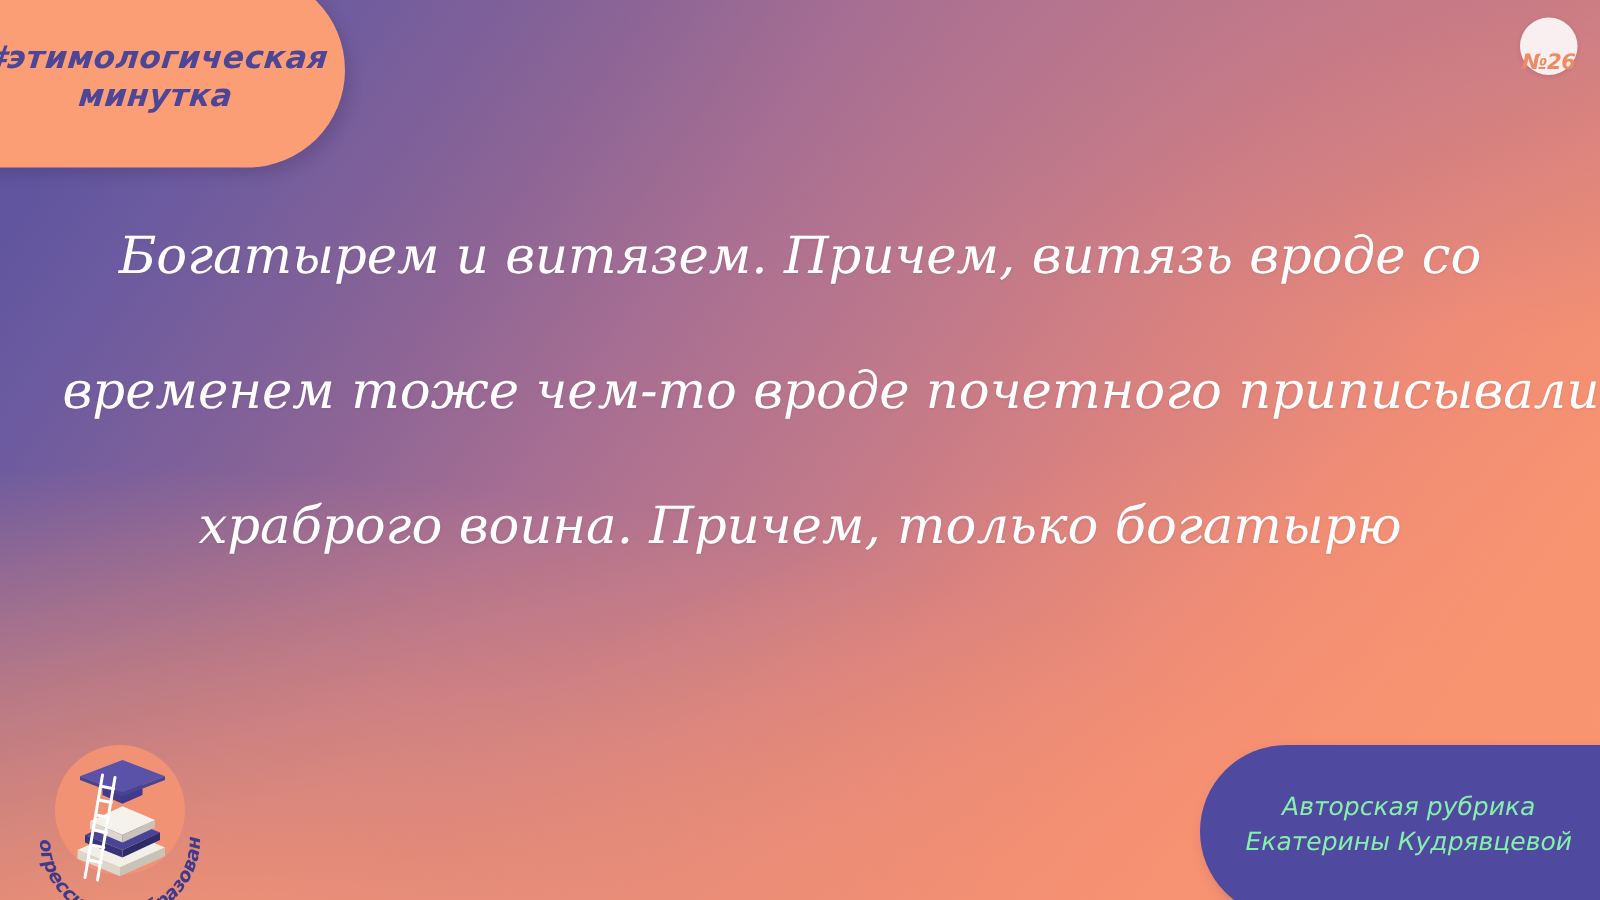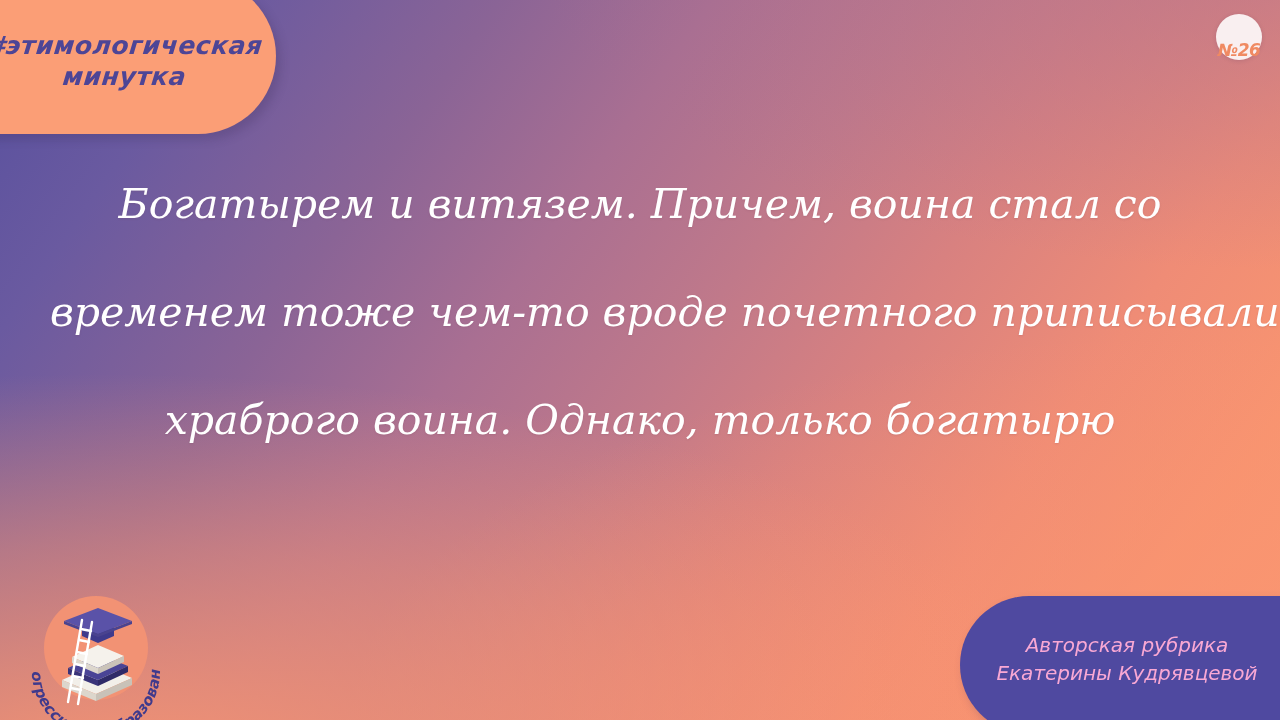--- a/index.html
+++ b/index.html
@@ -127,21 +127,21 @@
     border-radius: 78px 0 0 78px;
     box-shadow: 4px 5px 10px rgba(80,50,90,0.25);
     display: flex;
     flex-direction: column;
     align-items: center;
     justify-content: center;
     padding: 10px 54px 22px 34px;
     z-index: 5;
   }
   .author-line {
-    color: #f9a8d4;
+    color: #86efac;
     font-family: "DejaVu Sans", sans-serif;
     font-style: italic;
     font-size: 20px;
     line-height: 1.4;
     white-space: nowrap;
     text-align: center;
   }
 
   
   .logo {
@@ -162,23 +162,23 @@
   <div class="hashtag-badge">
     <div class="hashtag-line l1">#этимологическая</div>
     <div class="hashtag-line l2">минутка</div>
   </div>
 
   <div class="number-badge">
     <span>№26</span>
   </div>
 
   <div class="body-text">
-    <div class="body-line">Богатырем и витязем. Причем, воина стал со</div>
+    <div class="body-line">Богатырем и витязем. Причем, витязь вроде со</div>
     <div class="body-line">временем тоже чем-то вроде почетного приписывали</div>
-    <div class="body-line">храброго воина. Однако, только богатырю</div>
+    <div class="body-line">храброго воина. Причем, только богатырю</div>
   </div>
 
   <div class="logo">
     <svg viewBox="0 0 160 160" xmlns="http://www.w3.org/2000/svg">
       <defs>
         <path id="arcpath" d="M 16,96 A 64,64 0 0 0 144,96" fill="none"></path>
       </defs>
 
       <circle cx="80" cy="72" r="52" fill="#f29274"></circle>
 

